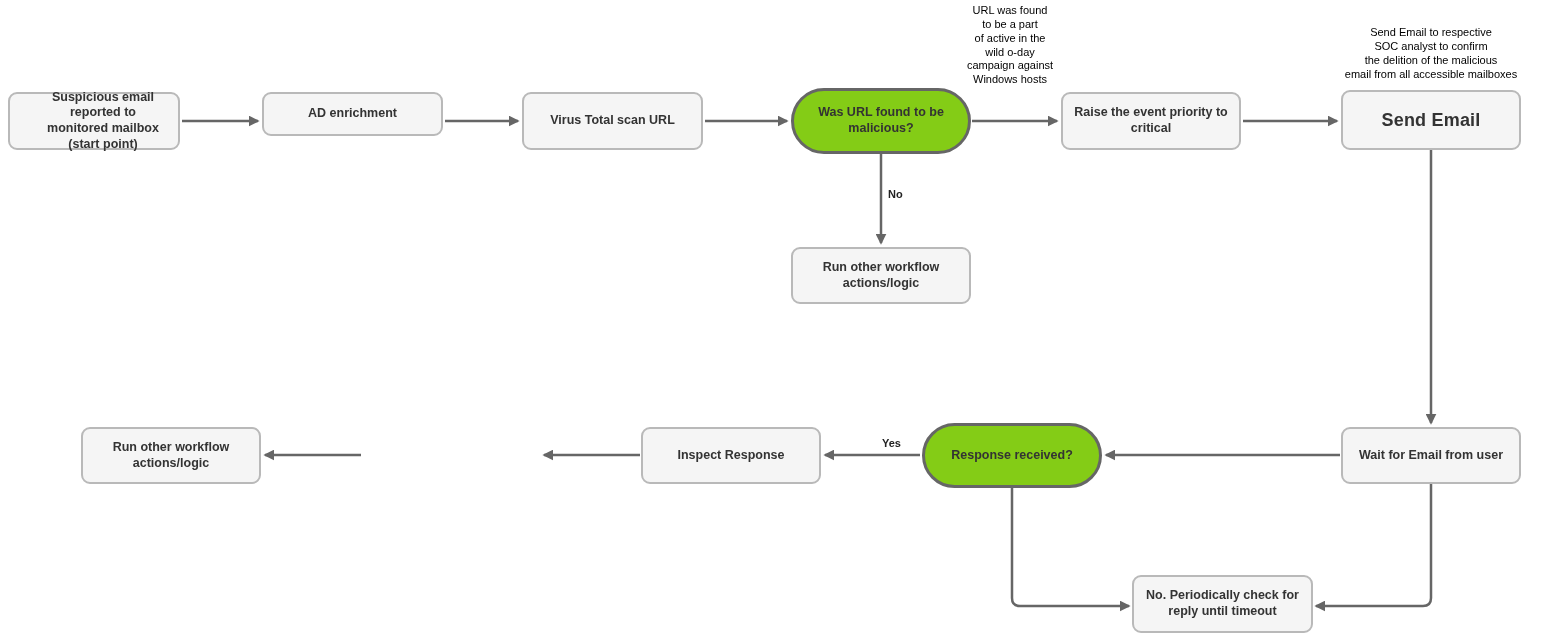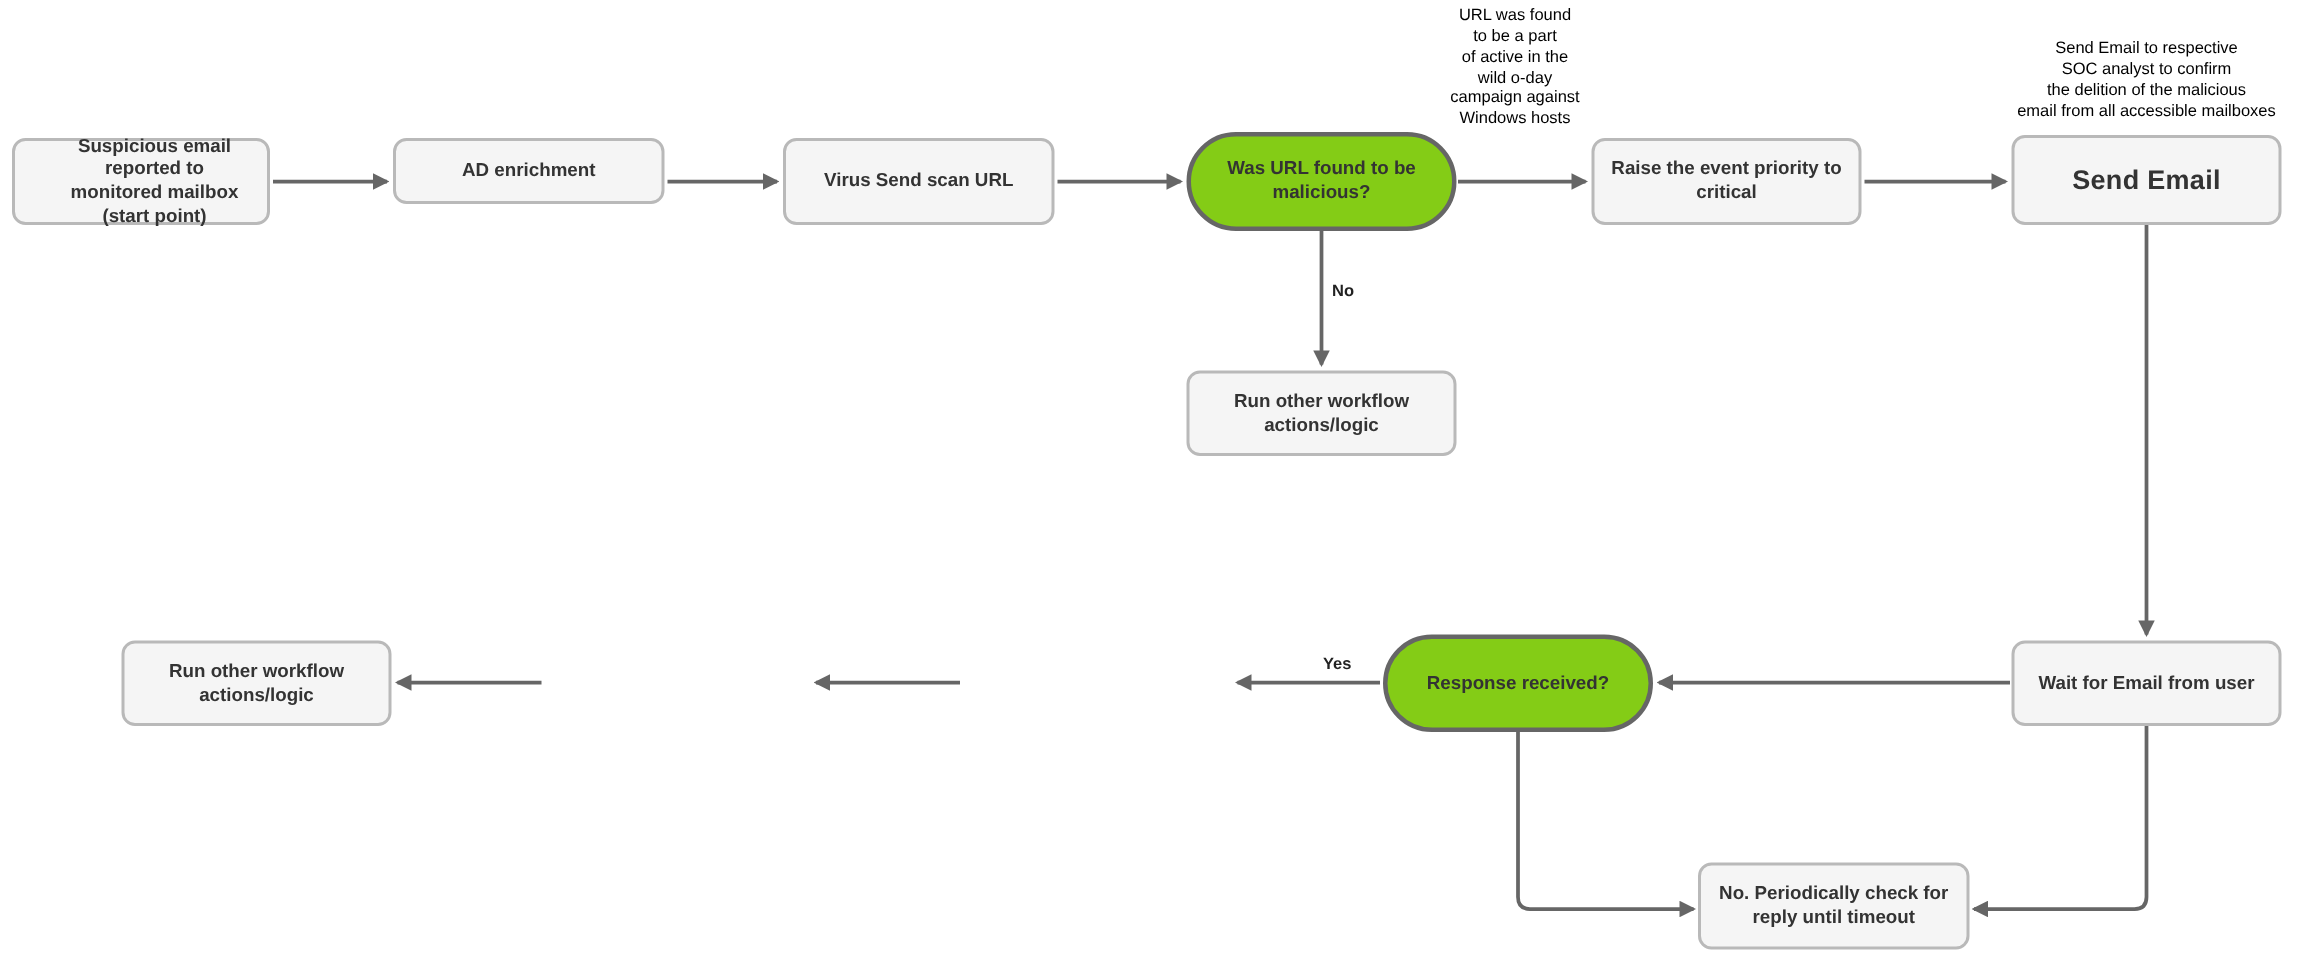--- a/index.html
+++ b/index.html
@@ -81,34 +81,35 @@
     <path class="flow" d="M640,455 L544,455" marker-end="url(#ah)"></path>
     <path class="flow" d="M361,455 L265,455" marker-end="url(#ah)"></path>
     <path class="flow" d="M1012,488 L1012,598 Q1012,606 1020,606 L1129,606" marker-end="url(#ah)"></path>
     <path class="flow" d="M1431,484 L1431,598 Q1431,606 1423,606 L1316,606" marker-end="url(#ah)"></path>
   </svg>
 
   <div class="node" style="left:8px; top:92px; width:172px; height:58px;padding-left:28px;">Suspicious email reported to monitored mailbox (start point)</div>
 
   <div class="node" style="left:262px; top:92px; width:181px; height:44px;">AD enrichment</div>
 
-  <div class="node" style="left:522px; top:92px; width:181px; height:58px;">Virus Send scan URL</div>
+  <div class="node" style="left:522px; top:92px; width:181px; height:58px;">Virus Total scan URL</div>
 
   <div class="node decision" style="left:791px; top:88px; width:180px; height:66px;">Was URL found to be malicious?</div>
 
   <div class="node" style="left:1061px; top:92px; width:180px; height:58px;">Raise the event priority to critical</div>
 
   <div class="node big" style="left:1341px; top:90px; width:180px; height:60px;">Send Email</div>
 
   <div class="node" style="left:791px; top:247px; width:180px; height:57px;">Run other workflow actions/logic</div>
 
   <div class="node decision" style="left:922px; top:423px; width:180px; height:65px;">Response received?</div>
 
   <div class="node" style="left:1341px; top:427px; width:180px; height:57px;">Wait for Email from user</div>
 
+  <div class="node" style="left:641px; top:427px; width:180px; height:57px;">Inspect Response</div>
 
 
   <div class="node" style="left:81px; top:427px; width:180px; height:57px;">Run other workflow actions/logic</div>
 
   <div class="node" style="left:1132px; top:575px; width:181px; height:58px;">No. Periodically check for reply until timeout</div>
 
   <div class="annotation" style="left:925px; top:4px; width:170px;">URL was found
 to be a part
 of active in the
 wild o-day

